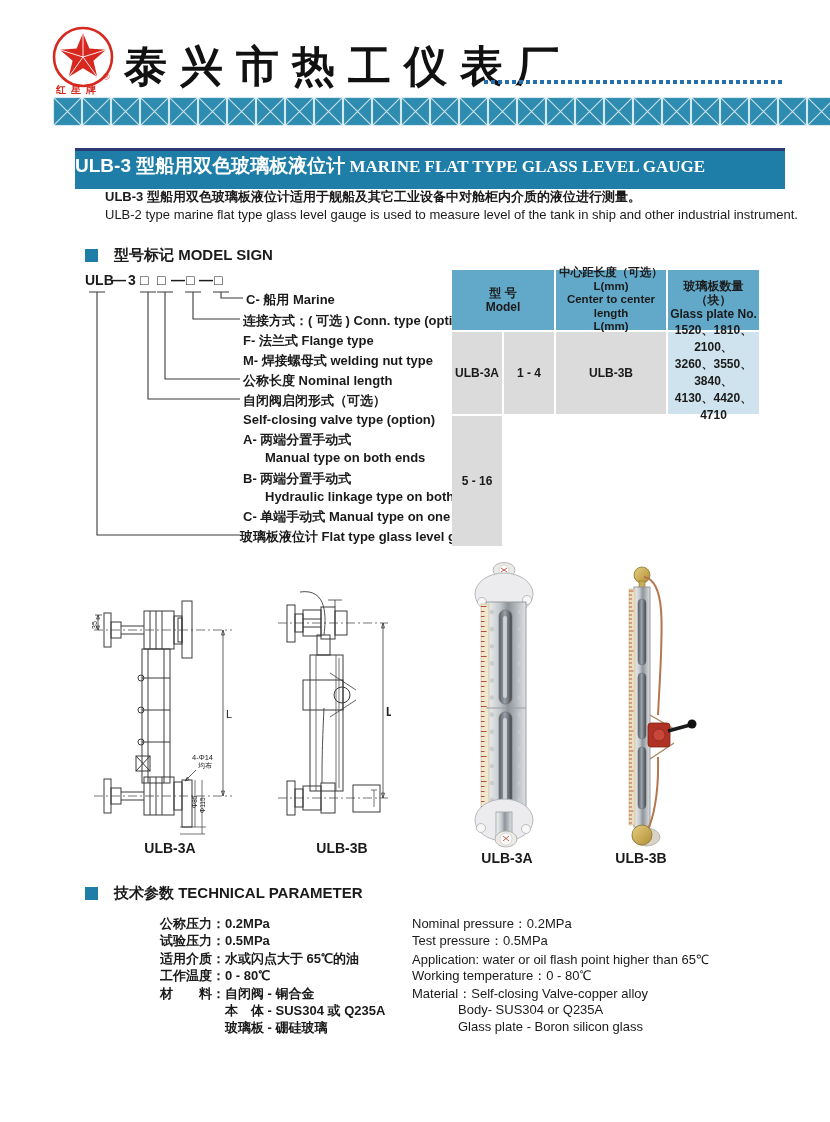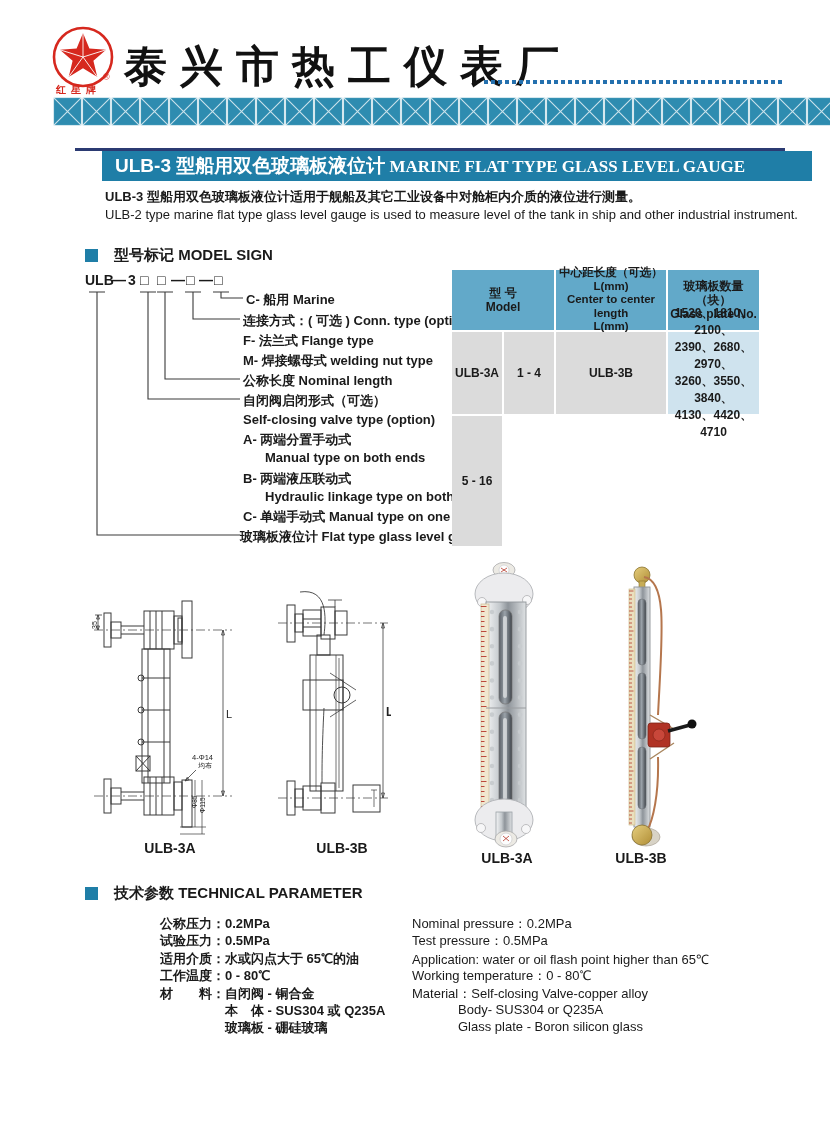--- a/index.html
+++ b/index.html
@@ -12,22 +12,22 @@
     --logo-red:#d6281e; --table-header-blue:#62a9c9; --table-cell-blue:#cfe3ee; --table-cell-gray:#dbdbdb;
   }
   
   .factory{left:124px;top:38px;font-size:43px;font-weight:bold;letter-spacing:13px;color:#111;}
   .brand{left:56px;top:83px;font-size:10px;font-weight:bold;letter-spacing:5px;color:var(--logo-red);}
   .regmark{left:103px;top:72px;font-size:9px;color:var(--logo-red);}
   .dotline{left:484px;top:80px;width:300px;height:4px;
     background:repeating-linear-gradient(90deg,var(--dot-blue) 0 4px,transparent 4px 7px);}
   
   .navline{left:75px;top:148px;width:710px;height:3px;background:var(--navy);}
-  .titlebar{left:75px;top:151px;width:710px;height:30px;background:var(--teal);
-    color:#fff;line-height:30px;padding-left:13px;box-sizing:border-box;margin-left:27px;}
+  .titlebar{left:75px;top:151px;width:710px;height:38px;background:var(--teal);
+    color:#fff;line-height:30px;box-sizing:border-box;}
   .titlebar .zh{font-size:19px;font-weight:bold;}
   .titlebar .en{font-size:17px;font-weight:bold;font-family:"Liberation Serif",serif;}
   .intro1{left:105px;top:188px;font-size:13px;font-weight:600;}
   .intro2{left:105px;top:207px;font-size:13px;font-weight:500;}
   
   .sechead{position:absolute;display:flex;align-items:center;gap:16px;font-size:15px;font-weight:bold;}
   .sq{width:13px;height:13px;background:var(--teal);flex:none;}
   
   .fpart{position:absolute;top:272px;font-size:14px;font-weight:bold;}
   .mlabel{position:absolute;font-size:13px;font-weight:600;white-space:nowrap;text-align:center;}
@@ -136,21 +136,21 @@
 
   <span class="mlabel" style="left:246px;top:291px">C- 船用   Marine</span>
   <span class="mlabel" style="left:243px;top:312px">连接方式：( 可选 ) Conn. type (option)</span>
   <span class="mlabel" style="left:243px;top:332px">F- 法兰式 Flange type</span>
   <span class="mlabel" style="left:243px;top:352px">M- 焊接螺母式   welding nut type</span>
   <span class="mlabel" style="left:243px;top:372px">公称长度   Nominal length</span>
   <span class="mlabel" style="left:243px;top:392px">自闭阀启闭形式（可选）</span>
   <span class="mlabel en" style="left:243px;top:412px">Self-closing valve type (option)</span>
   <span class="mlabel" style="left:243px;top:431px">A- 两端分置手动式</span>
   <span class="mlabel en" style="left:265px;top:450px">Manual type on both ends</span>
-  <span class="mlabel" style="left:243px;top:470px">B- 两端液压联动式</span>
+  <span class="mlabel" style="left:243px;top:470px">B- 两端分置手动式</span>
   <span class="mlabel en" style="left:265px;top:489px">Hydraulic linkage type  on both ends</span>
   <span class="mlabel" style="left:243px;top:508px">C- 单端手动式   Manual type on one end</span>
   <span class="mlabel" style="left:240px;top:528px">玻璃板液位计   Flat type glass level gauge</span>
 
   <div class="spec">
     <div class="cell hd" style="grid-column:1/3">
       <div>型 号</div>
       <div>Model</div>
     </div>
     <div class="cell hd hd4">
@@ -169,21 +169,20 @@
     </div>
     <div class="cell gy">
       <div>1 - 4</div>
     </div>
 
     <div class="cell gy">
       <div>ULB-3B</div>
     </div>
     <div class="cell bl len2">
       <div>1520、1810、2100、</div>
-      <div>2390、2680、2970、</div>
       <div>3260、3550、3840、</div>
       <div>4130、4420、4710</div>
     </div>
     <div class="cell gy">
       <div>5 - 16</div>
     </div>
   </div>
 
   <svg class="abs" style="left:92px;top:578px" width="145" height="262">
     <g stroke="#3a3a3a" stroke-width="1" fill="none">

